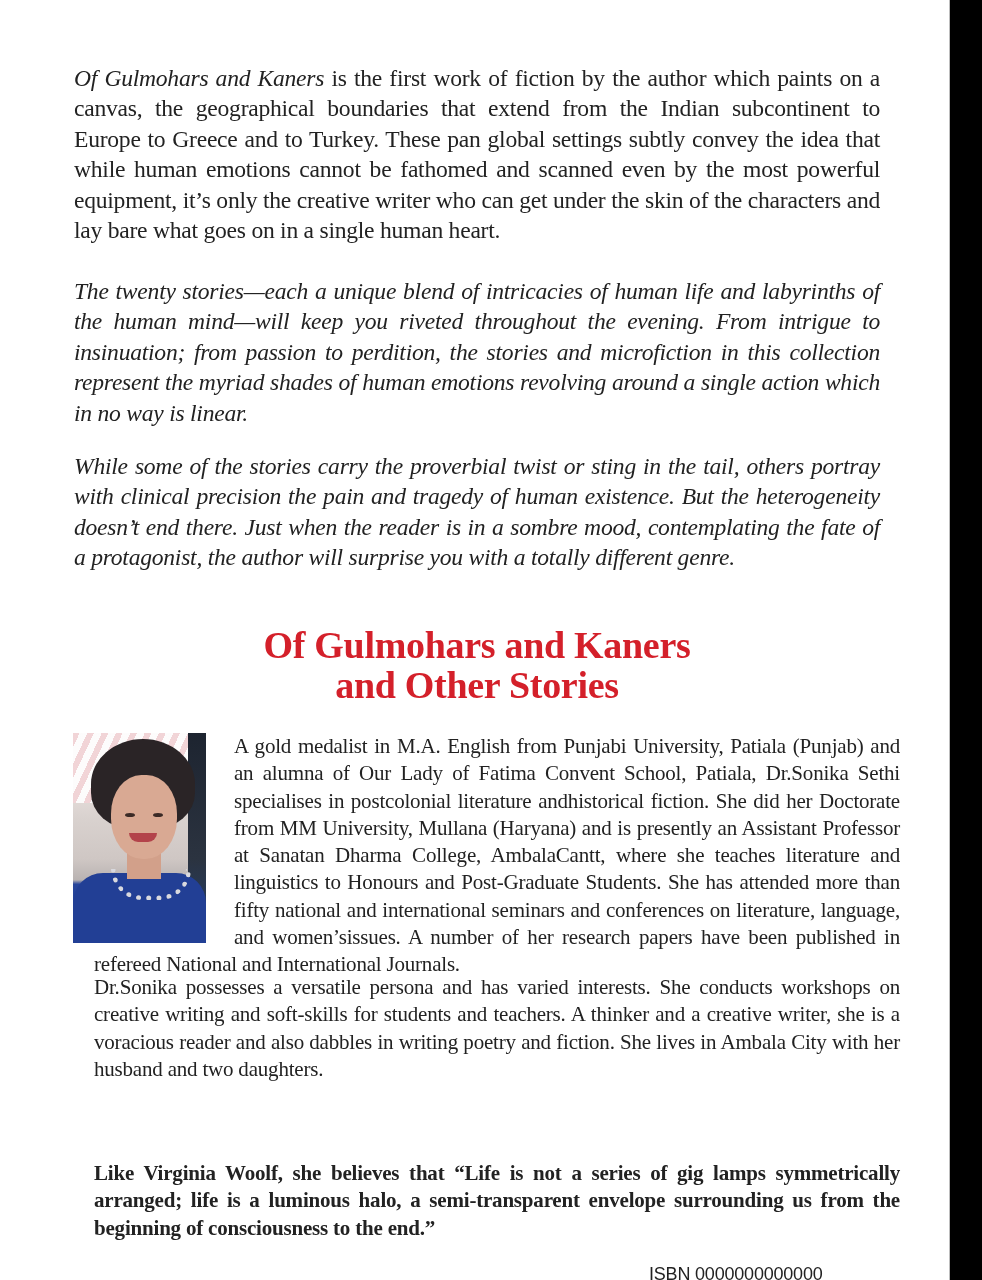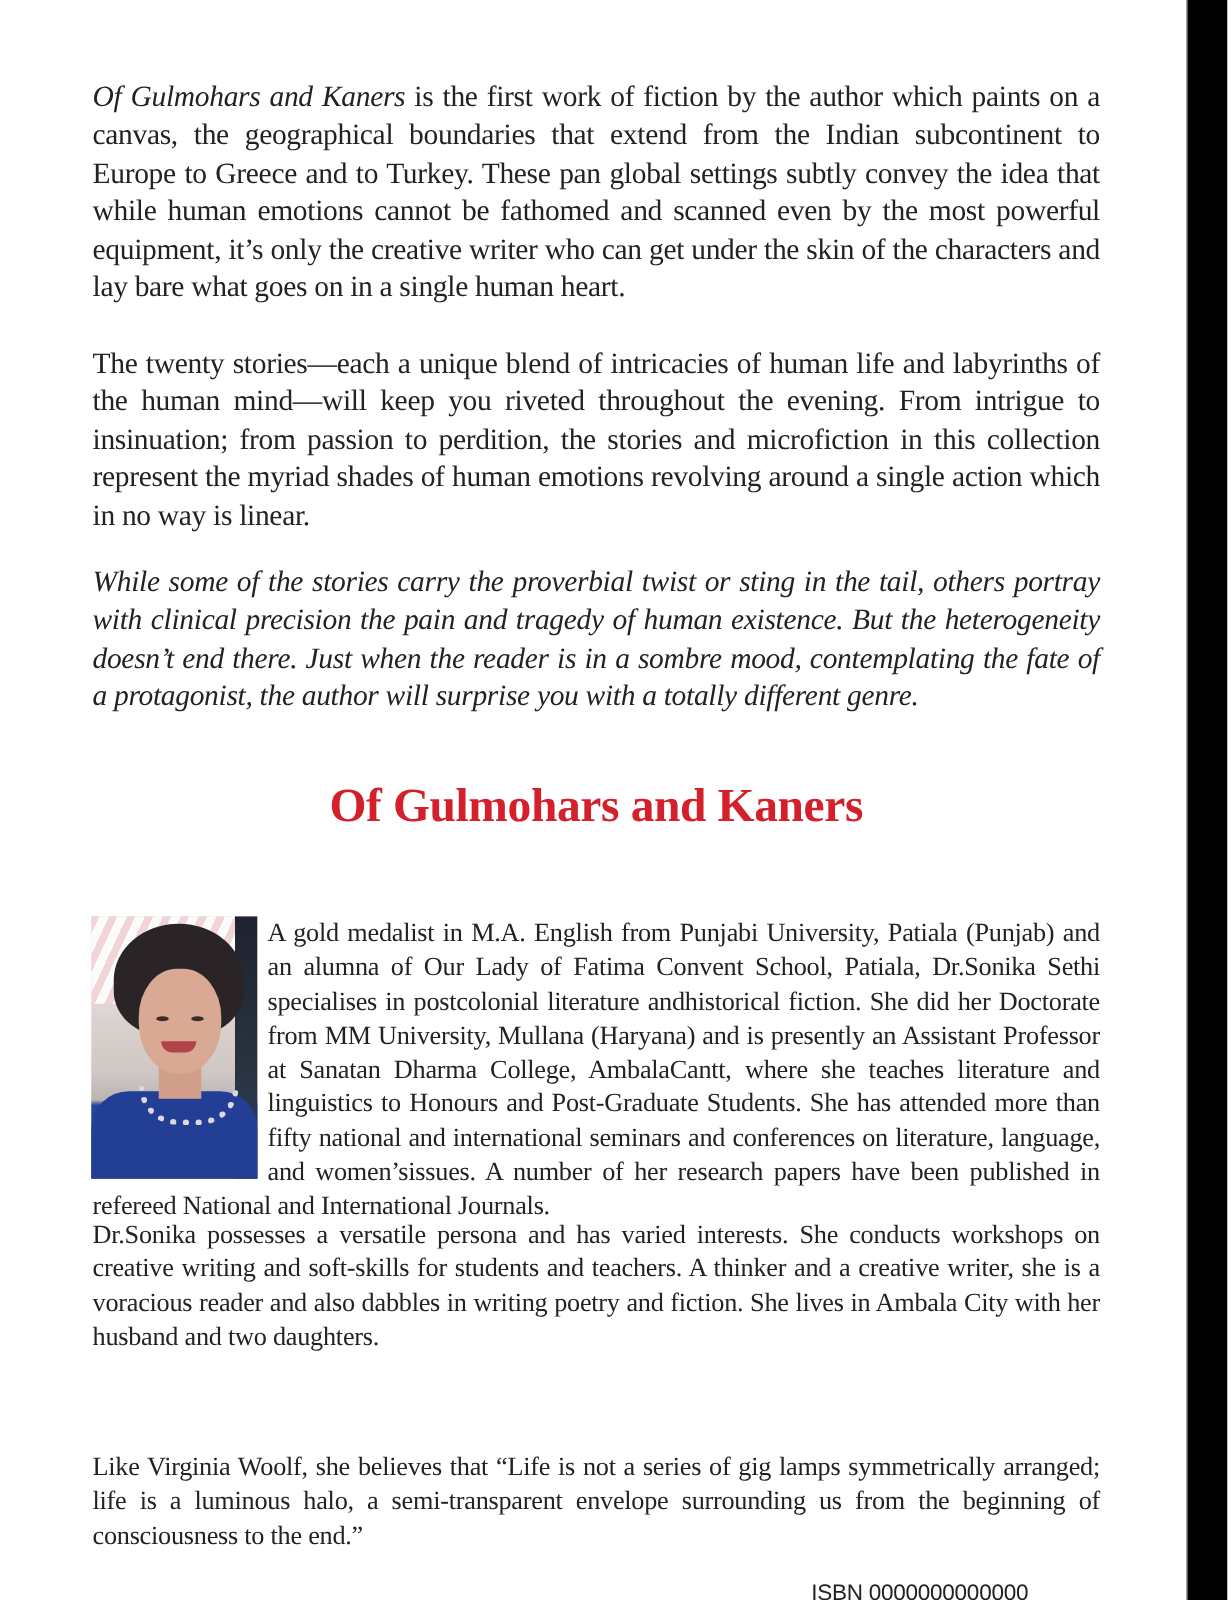--- a/index.html
+++ b/index.html
@@ -17,21 +17,21 @@
     position: absolute; left: 74px; top: 0; width: 806px;
   }
   .para {
     position: absolute; left: 0; width: 806px;
     font-size: 23.6px; line-height: 30.4px;
     text-align: justify; margin: 0;
     letter-spacing: -0.25px;
   }
   .para em { font-style: italic; }
   #p1 { top: 63px; }
-  #p2 { top: 276px; }
+  #p2 { top: 276px; font-style: italic; }
   #p3 { top: 451px; font-style: italic; }
 
   .book-title {
     position: absolute; left: 0; width: 806px; top: 625px;
     text-align: center; color: #d4202a;
     font-size: 38px; line-height: 40px; font-weight: bold;
     letter-spacing: -0.3px;
   }
   .book-title div { margin: 0; }
 
@@ -79,28 +79,28 @@
   }
   .author-photo .necklace {
     position: absolute; left: 38px; top: 136px; width: 70px; height: 26px;
     border-radius: 0 0 40px 40px;
     border: 5px dotted #d9d9de; border-top: none;
   }
 
   .bio {
     position: absolute; left: 0; width: 806px; margin: 0;
     font-size: 21px; line-height: 27.3px;
-    text-align: justify; letter-spacing: -0.2px;
+    text-align: justify; letter-spacing: -0.2px; padding-left: 20px;
   }
   #bio1 { top: 733px; }
   #bio1 .float-spacer {
     float: left; width: 140px; height: 218px; margin: 0;
   }
   #bio2 { top: 974px; }
-  #bio3 { top: 1160px; }
+  #bio3 { top: 1160px; font-weight: bold; }
 
   .isbn {
     position: absolute; left: 649px; top: 1264px;
     font-family: "Liberation Sans", "DejaVu Sans", sans-serif;
     font-size: 18px; line-height: 20px; color: #222222;
     letter-spacing: -0.2px;
   }
 </style>
 </head>
 <body>
@@ -110,20 +110,21 @@
 <div class="page">
 
   <p class="para" id="p1"><em>Of Gulmohars and Kaners</em><span> is the first work of fiction by the author which paints on a canvas, the geographical boundaries that extend from the Indian subcontinent to Europe to Greece and to Turkey. These pan global settings subtly convey the idea that while human emotions cannot be fathomed and scanned even by the most powerful equipment, it’s only the creative writer who can get under the skin of the characters and lay bare what goes on in a single human heart.</span></p>
 
   <p class="para" id="p2">The twenty stories—each a unique blend of intricacies of human life and labyrinths of the human mind—will keep you riveted throughout the evening. From intrigue to insinuation; from passion to perdition, the stories and microfiction in this collection represent the myriad shades of human emotions revolving around a single action which in no way is linear.</p>
 
   <p class="para" id="p3">While some of the stories carry the proverbial twist or sting in the tail, others portray with clinical precision the pain and tragedy of human existence. But the heterogeneity doesn’t end there. Just when the reader is in a sombre mood, contemplating the fate of a protagonist, the author will surprise you with a totally different genre.</p>
 
   <div class="book-title">
     <div>Of Gulmohars and Kaners</div>
+    <div>and Other Stories</div>
   </div>
 
   <div class="author-photo">
     <div class="awning"></div>
     <div class="door"></div>
     <div class="body"></div>
     <div class="neck"></div>
     <div class="hair"></div>
     <div class="face"></div>
     <div class="eye l"></div>

